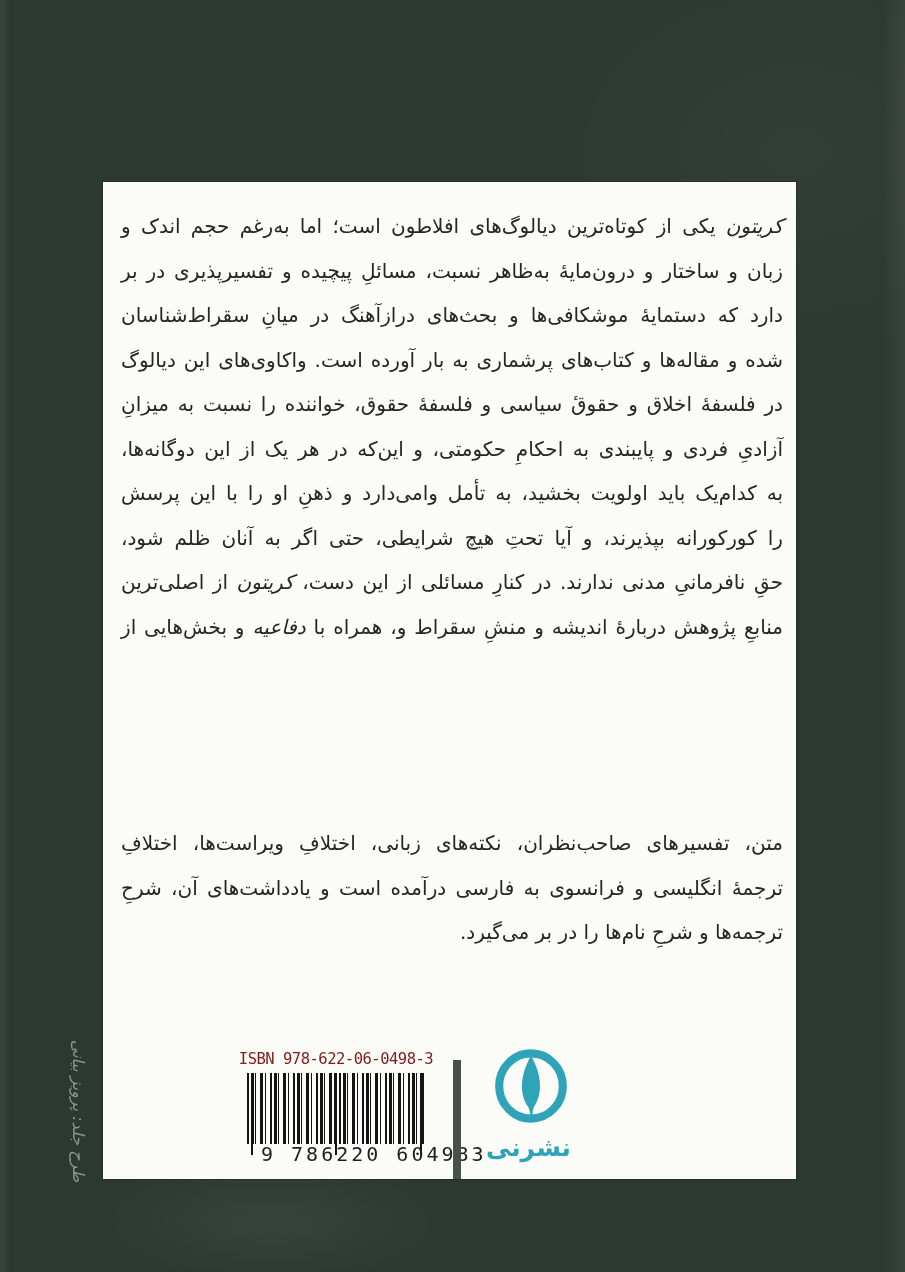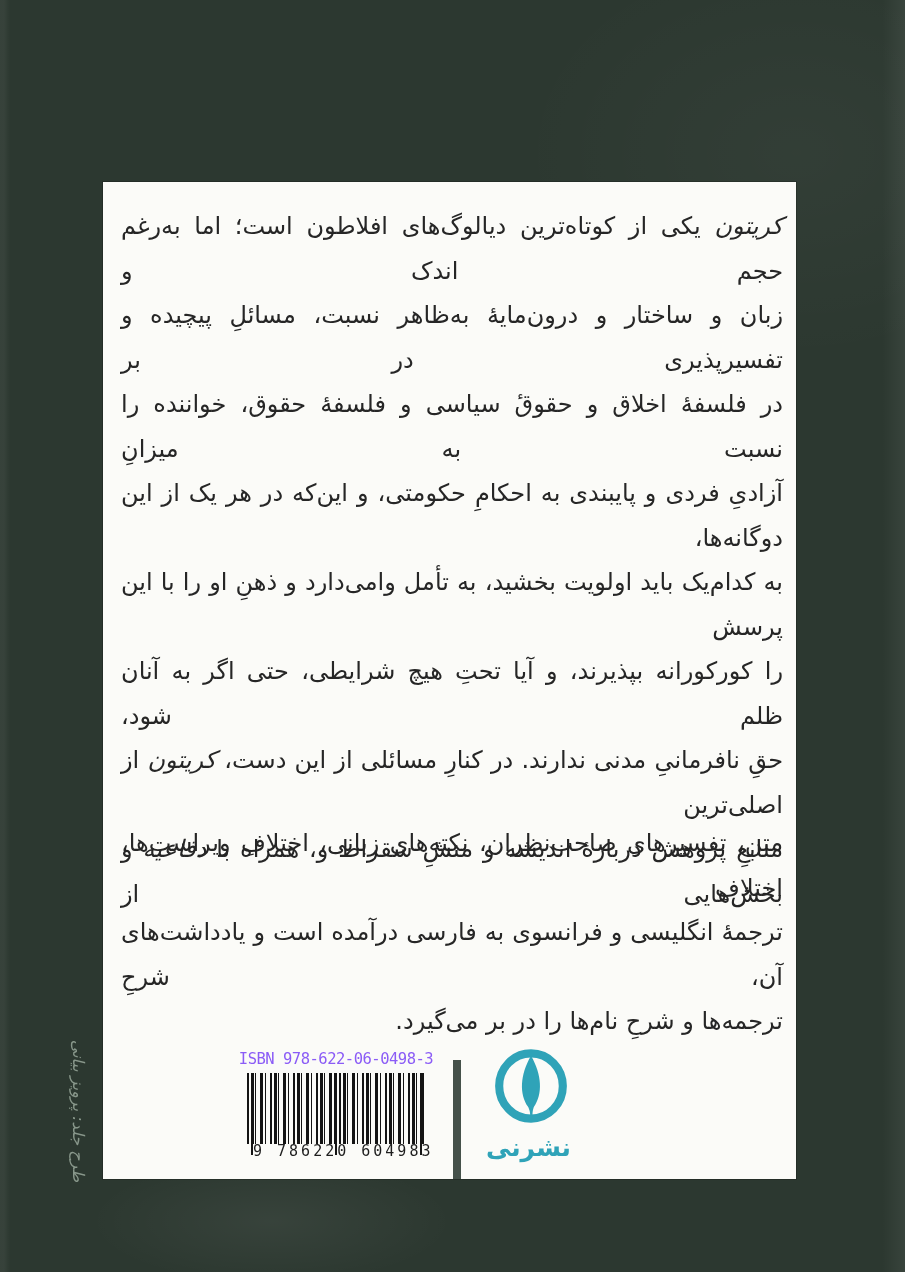--- a/index.html
+++ b/index.html
@@ -12,48 +12,48 @@
       linear-gradient(90deg, rgba(255,255,255,0.05) 0 4px, transparent 10px),
       linear-gradient(90deg, transparent 97.5%, rgba(255,255,255,0.06)),
       #2c3830;
   }
   .card{
     position:absolute;left:103px;top:182px;width:693px;height:997px;
     background:#fbfbf8;box-shadow:0 0 0 1px rgba(0,0,0,0.18);
   }
   .para{
     position:absolute;left:18px;right:13px;direction:rtl;
-    color:#262626;font-size:24px;line-height:44.5px;
+    color:#262626;font-size:20px;line-height:44.5px;
   }
   .para.p1{top:22px;}
   .para.p2{top:639px;}
   .line{text-align:justify;text-align-last:justify;}
   .line.last{text-align-last:right;}
   .line i{font-style:italic;}
   
   .barcode-area{position:absolute;left:144px;top:868px;width:178px;height:118px;}
   .isbn-label{
     position:absolute;top:0;left:-10px;right:-10px;height:22px;
     font-family:"DejaVu Sans Mono",monospace;font-size:15.5px;letter-spacing:-0.5px;
-    color:#8b5cf6;text-align:center;white-space:nowrap;
+    color:#7f1d1d;text-align:center;white-space:nowrap;
   }
   .bars{
     position:absolute;top:23px;left:0;width:178px;height:71px;
     background:repeating-linear-gradient(90deg,
       #141414 0 2px, #fbfbf8 2px 4px,
       #141414 4px 7px, #fbfbf8 7px 8px,
       #141414 8px 9px, #fbfbf8 9px 13px,
       #141414 13px 16px, #fbfbf8 16px 18px,
       #141414 18px 19px, #fbfbf8 19px 23px);
   }
   .guard{position:absolute;top:23px;width:2px;height:82px;background:#141414;}
   .guard.g-left{left:4px;} .guard.g-mid{left:88px;} .guard.g-right{right:3px;}
   .digits{
-    position:absolute;top:92px;left:6px;right:0;height:24px;
-    font-family:"DejaVu Sans Mono",monospace;font-size:15px;letter-spacing:3px;
+    position:absolute;top:92px;left:14px;right:0;height:24px;
+    font-family:"DejaVu Sans Mono",monospace;font-size:20px;letter-spacing:3px;
     color:#1e1e1e;text-align:center;white-space:nowrap;
   }
   .divider{position:absolute;left:350px;top:878px;width:8px;height:119px;background:#45514a;}
   .logo-block{position:absolute;left:388px;top:866px;width:80px;text-align:left;}
   .logo-block svg{display:block;margin:0 auto;}
   .publisher-name{
     margin-top:9px;font-size:25px;font-weight:bold;direction:rtl;
     color:#2fa3b8;letter-spacing:0;
   }
   .credit{
@@ -64,20 +64,22 @@
   }
 </style>
 </head>
 <body>
 
 <div class="card">
 
   <div class="para p1">
       <div class="line"><i>کریتون</i><span> یکی از کوتاه‌ترین دیالوگ‌های افلاطون است؛ اما به‌رغم حجم اندک و</span></div>
       <div class="line"><span>زبان و ساختار و درون‌مایهٔ به‌ظاهر نسبت، مسائلِ پیچیده و تفسیرپذیری در بر</span></div>
+      <div class="line"><span>دارد که دستمایهٔ موشکافی‌ها و بحث‌های درازآهنگ در میانِ سقراط‌شناسان</span></div>
+      <div class="line"><span>شده و مقاله‌ها و کتاب‌های پرشماری به بار آورده است. واکاوی‌های این دیالوگ</span></div>
       <div class="line"><span>در فلسفهٔ اخلاق و حقوقٔ سیاسی و فلسفهٔ حقوق، خواننده را نسبت به میزانِ</span></div>
       <div class="line"><span>آزادیِ فردی و پایبندی به احکامِ حکومتی، و این‌که در هر یک از این دوگانه‌ها،</span></div>
       <div class="line"><span>به کدام‌یک باید اولویت بخشید، به تأمل وامی‌دارد و ذهنِ او را با این پرسش</span></div>
       <div class="line"><span>را کورکورانه بپذیرند، و آیا تحتِ هیچ شرایطی، حتی اگر به آنان ظلم شود،</span></div>
       <div class="line"><span>حقِ نافرمانیِ مدنی ندارند. در کنارِ مسائلی از این دست، </span><i>کریتون</i><span> از اصلی‌ترین</span></div>
       <div class="line"><span>منابعِ پژوهش دربارهٔ اندیشه و منشِ سقراط و، همراه با </span><i>دفاعیه</i><span> و بخش‌هایی از</span></div>
     </div>
   <div class="para p2">
       <div class="line"><span>متن، تفسیرهای صاحب‌نظران، نکته‌های زبانی، اختلافِ ویراست‌ها، اختلافِ</span></div>
       <div class="line"><span>ترجمهٔ انگلیسی و فرانسوی به فارسی درآمده است و یادداشت‌های آن، شرحِ</span></div>

